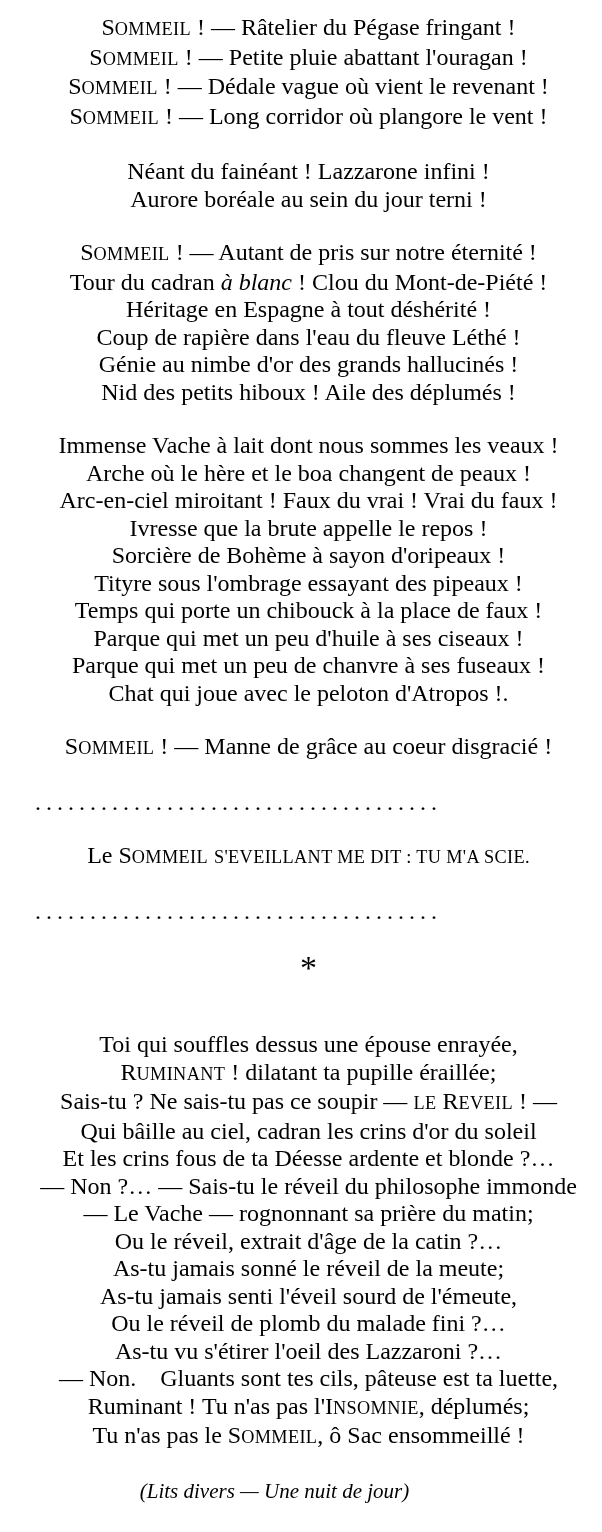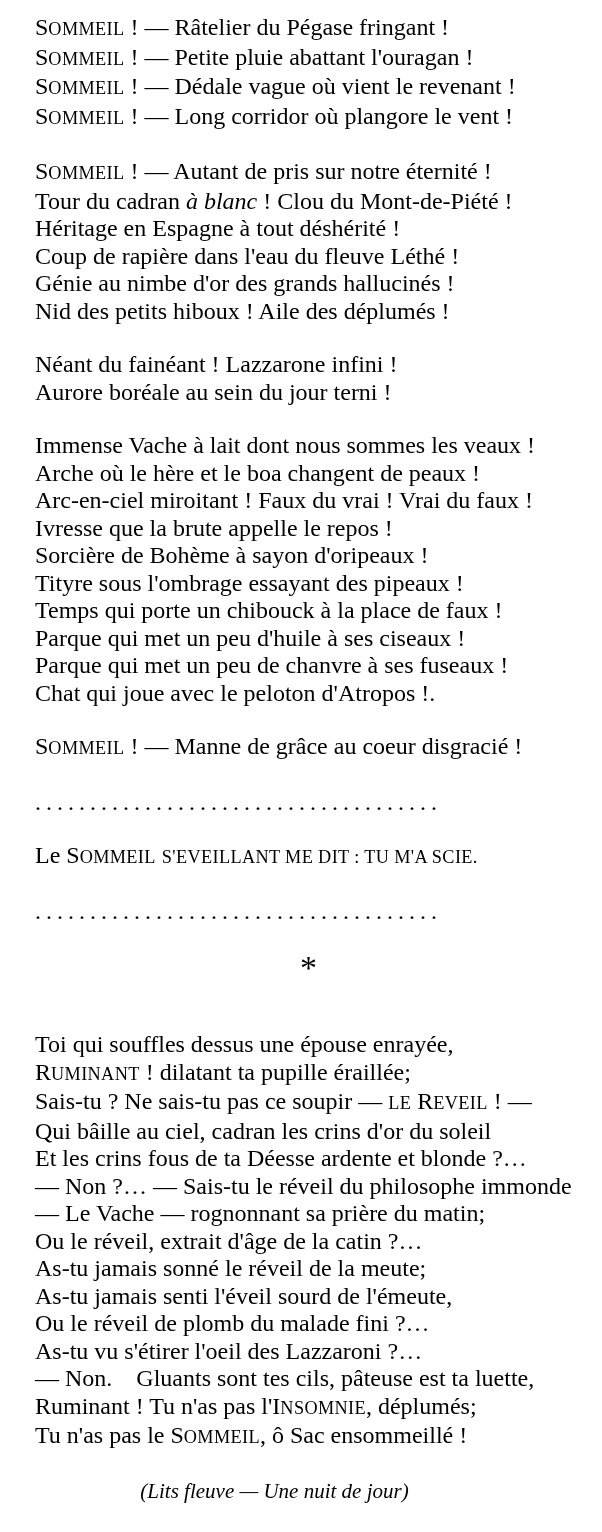--- a/index.html
+++ b/index.html
@@ -6,21 +6,21 @@
   body { width: 602px; height: 1532px; overflow: hidden; }
   .page {
     box-sizing: border-box;
     width: 602px; height: 1532px;
     padding: 14px 20px 0 35px;
     font-family: "Liberation Serif", "DejaVu Serif", serif;
     font-size: 24px;
     line-height: 27.5px;
     color: #000000;
   }
-  .stanza { margin: 0 0 26px 0; }
+  .stanza { margin: 0 0 26px 0; text-align: center; }
   .line { white-space: pre-wrap; }
   .sc { font-size: 0.76em; letter-spacing: 0.02em; }
   .it { font-style: italic; }
   .dots {
     margin: 26px 0;
     white-space: nowrap;
     word-spacing: -1px;
     overflow: hidden;
   }
   .asterisk {
@@ -41,30 +41,30 @@
 <body style="background: rgb(255, 255, 255);">
 
 <div class="page" style="color: rgb(0, 0, 0);">
   <div class="stanza">
       <div class="line"><span>S</span><span class="sc">OMMEIL</span><span> ! — Râtelier du Pégase fringant !</span></div>
       <div class="line"><span>S</span><span class="sc">OMMEIL</span><span> ! — Petite pluie abattant l'ouragan !</span></div>
       <div class="line"><span>S</span><span class="sc">OMMEIL</span><span> ! — Dédale vague où vient le revenant !</span></div>
       <div class="line"><span>S</span><span class="sc">OMMEIL</span><span> ! — Long corridor où plangore le vent !</span></div>
     </div>
   <div class="stanza">
+      <div class="line"><span>Néant du fainéant ! Lazzarone infini !</span></div>
+      <div class="line"><span>Aurore boréale au sein du jour terni !</span></div>
+    </div>
+  <div class="stanza">
       <div class="line"><span>S</span><span class="sc">OMMEIL</span><span> ! — Autant de pris sur notre éternité !</span></div>
       <div class="line"><span>Tour du cadran </span><span class="it">à blanc</span><span> ! Clou du Mont-de-Piété !</span></div>
       <div class="line"><span>Héritage en Espagne à tout déshérité !</span></div>
       <div class="line"><span>Coup de rapière dans l'eau du fleuve Léthé !</span></div>
       <div class="line"><span>Génie au nimbe d'or des grands hallucinés !</span></div>
       <div class="line"><span>Nid des petits hiboux ! Aile des déplumés !</span></div>
-    </div>
-  <div class="stanza">
-      <div class="line"><span>Néant du fainéant ! Lazzarone infini !</span></div>
-      <div class="line"><span>Aurore boréale au sein du jour terni !</span></div>
     </div>
   <div class="stanza">
       <div class="line"><span>Immense Vache à lait dont nous sommes les veaux !</span></div>
       <div class="line"><span>Arche où le hère et le boa changent de peaux !</span></div>
       <div class="line"><span>Arc-en-ciel miroitant ! Faux du vrai ! Vrai du faux !</span></div>
       <div class="line"><span>Ivresse que la brute appelle le repos !</span></div>
       <div class="line"><span>Sorcière de Bohème à sayon d'oripeaux !</span></div>
       <div class="line"><span>Tityre sous l'ombrage essayant des pipeaux !</span></div>
       <div class="line"><span>Temps qui porte un chibouck à la place de faux !</span></div>
       <div class="line"><span>Parque qui met un peu d'huile à ses ciseaux !</span></div>
@@ -90,14 +90,14 @@
       <div class="line"><span>— Le Vache — rognonnant sa prière du matin;</span></div>
       <div class="line"><span>Ou le réveil, extrait d'âge de la catin ?…</span></div>
       <div class="line"><span>As-tu jamais sonné le réveil de la meute;</span></div>
       <div class="line"><span>As-tu jamais senti l'éveil sourd de l'émeute,</span></div>
       <div class="line"><span>Ou le réveil de plomb du malade fini ?…</span></div>
       <div class="line"><span>As-tu vu s'étirer l'oeil des Lazzaroni ?…</span></div>
       <div class="line"><span>— Non.    Gluants sont tes cils, pâteuse est ta luette,</span></div>
       <div class="line"><span>Ruminant ! Tu n'as pas l'I</span><span class="sc">NSOMNIE</span><span>, déplumés;</span></div>
       <div class="line"><span>Tu n'as pas le S</span><span class="sc">OMMEIL</span><span>, ô Sac ensommeillé !</span></div>
     </div>
-  <div class="citation">(Lits fleuve — Une nuit de jour)</div>
+  <div class="citation">(Lits divers — Une nuit de jour)</div>
 </div>
 
 </body></html>

